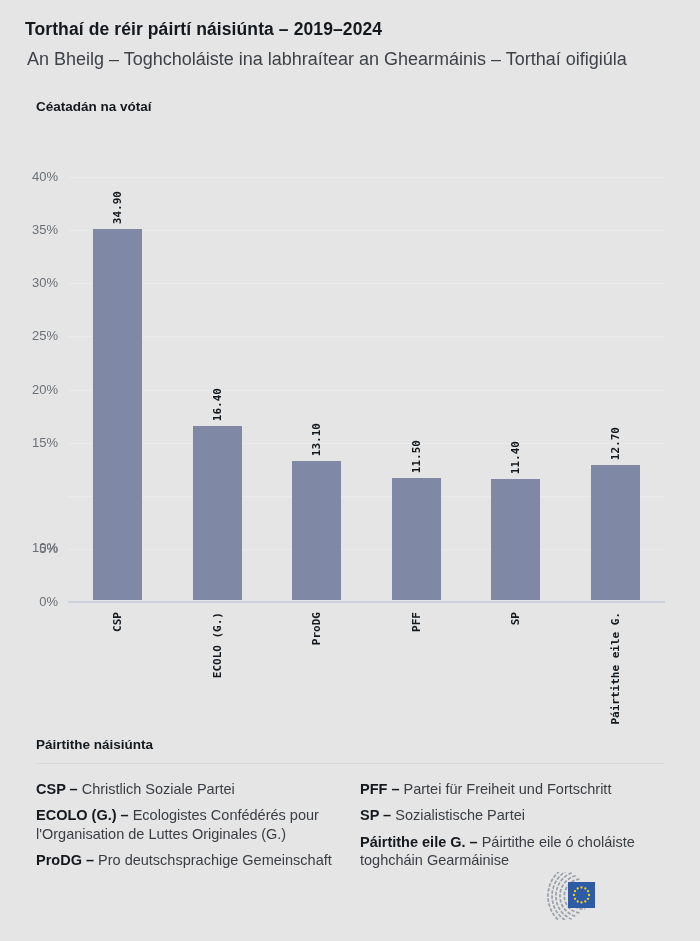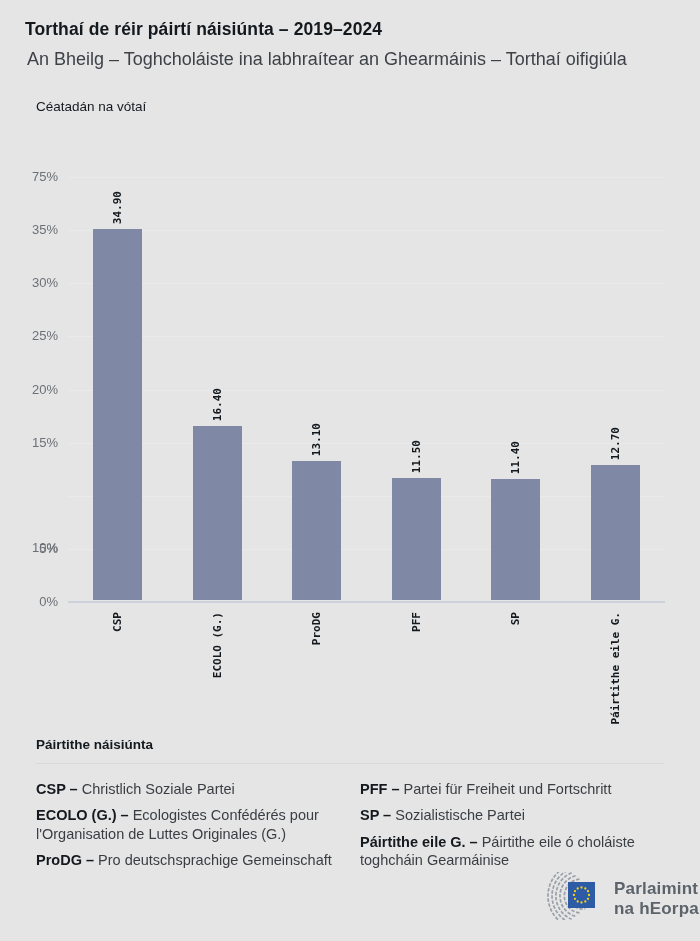--- a/index.html
+++ b/index.html
@@ -1,21 +1,21 @@
 <!DOCTYPE html>
 <html><head>
 <meta charset="utf-8">
 <style>
   html,body{margin:0;padding:0;background:#fff;}
   .page{position:relative;width:700px;height:941px;background:#e5e5e5;overflow:hidden;
         font-family:"Liberation Sans",sans-serif;color:#14191e;}
 
   .title{position:absolute;left:25px;top:19px;font-size:17.5px;font-weight:700;color:#14191e;letter-spacing:.1px;}
   .subtitle{position:absolute;left:27px;top:49px;font-size:18px;font-weight:400;color:#3e4247;}
-  .axis-title{position:absolute;left:36px;top:99px;font-size:13.5px;font-weight:400;color:#14191e;}
+  .axis-title{position:absolute;left:36px;top:99px;font-size:13.5px;font-weight:700;color:#14191e;}
 
   .plot{position:absolute;left:68px;top:177px;width:597px;height:425px;}
   .grid{position:absolute;left:0;width:100%;height:1px;background:#e9eaec;}
   .grid.axis{height:2px;background:#ccd1dc;}
   .ylab{position:absolute;left:14px;width:44px;text-align:right;font-size:13px;color:#6b7075;}
   .bar{position:absolute;bottom:2px;}
   .vwrap{position:absolute;display:flex;justify-content:center;}
   .vtext{writing-mode:vertical-rl;transform:rotate(180deg);white-space:nowrap;
          font-family:"DejaVu Sans Mono",monospace;font-weight:700;font-size:11px;color:#14191e;}
   .xwrap{position:absolute;display:flex;justify-content:center;}
@@ -46,21 +46,21 @@
 
   <div>
       <div class="ylab" style="top: 594px;">0%</div>
       <div class="ylab" style="top: 540.875px;">5%</div>
       <div class="ylab" style="top: 492px; margin-top: 48px;">10%</div>
       <div class="ylab" style="top: 434.625px;">15%</div>
       <div class="ylab" style="top: 381.5px;">20%</div>
       <div class="ylab" style="top: 328.375px;">25%</div>
       <div class="ylab" style="top: 275.25px;">30%</div>
       <div class="ylab" style="top: 222.125px;">35%</div>
-      <div class="ylab" style="top: 169px;">75%</div>
+      <div class="ylab" style="top: 169px;">40%</div>
     </div>
   <div class="plot">
       <div class="grid axis" style="top: 424px;"></div>
       <div class="grid" style="top: 371.875px;"></div>
       <div class="grid" style="top: 318.75px;"></div>
       <div class="grid" style="top: 265.625px;"></div>
       <div class="grid" style="top: 212.5px;"></div>
       <div class="grid" style="top: 159.375px;"></div>
       <div class="grid" style="top: 106.25px;"></div>
       <div class="grid" style="top: 53.125px;"></div>
@@ -141,18 +141,14 @@
       <circle cx="57.0" cy="26.8" r="1.15"></circle>
         <circle cx="54.3" cy="29.5" r="1.15"></circle>
       <circle cx="50.5" cy="30.5" r="1.15"></circle>
         <circle cx="46.7" cy="29.5" r="1.15"></circle>
       <circle cx="44.0" cy="26.8" r="1.15"></circle>
         <circle cx="43.0" cy="23.0" r="1.15"></circle>
       <circle cx="44.0" cy="19.2" r="1.15"></circle>
         <circle cx="46.7" cy="16.5" r="1.15"></circle>
     </g>
   </svg>
-  <div class="ep-logo-text">
-    <div>Parlaimint</div>
-    <div>na hEorpa</div>
-  </div>
 
 </div>
 
 </body></html>

